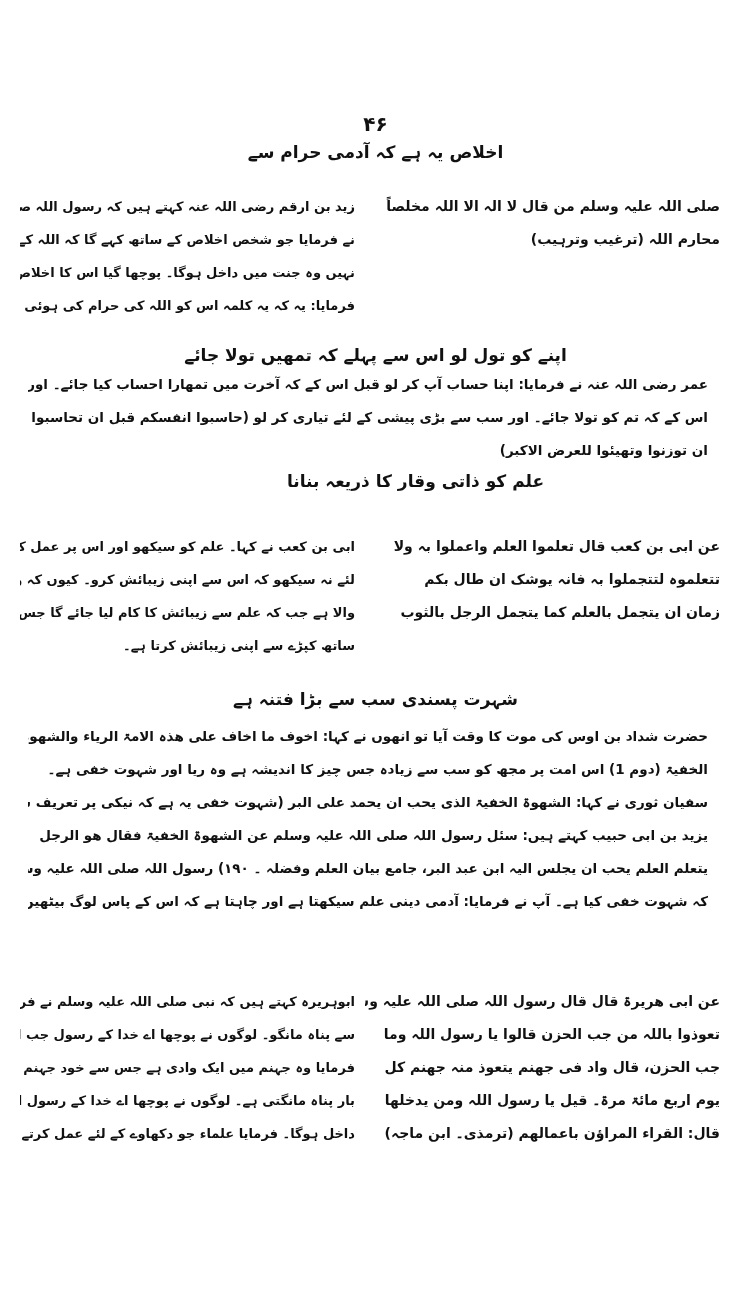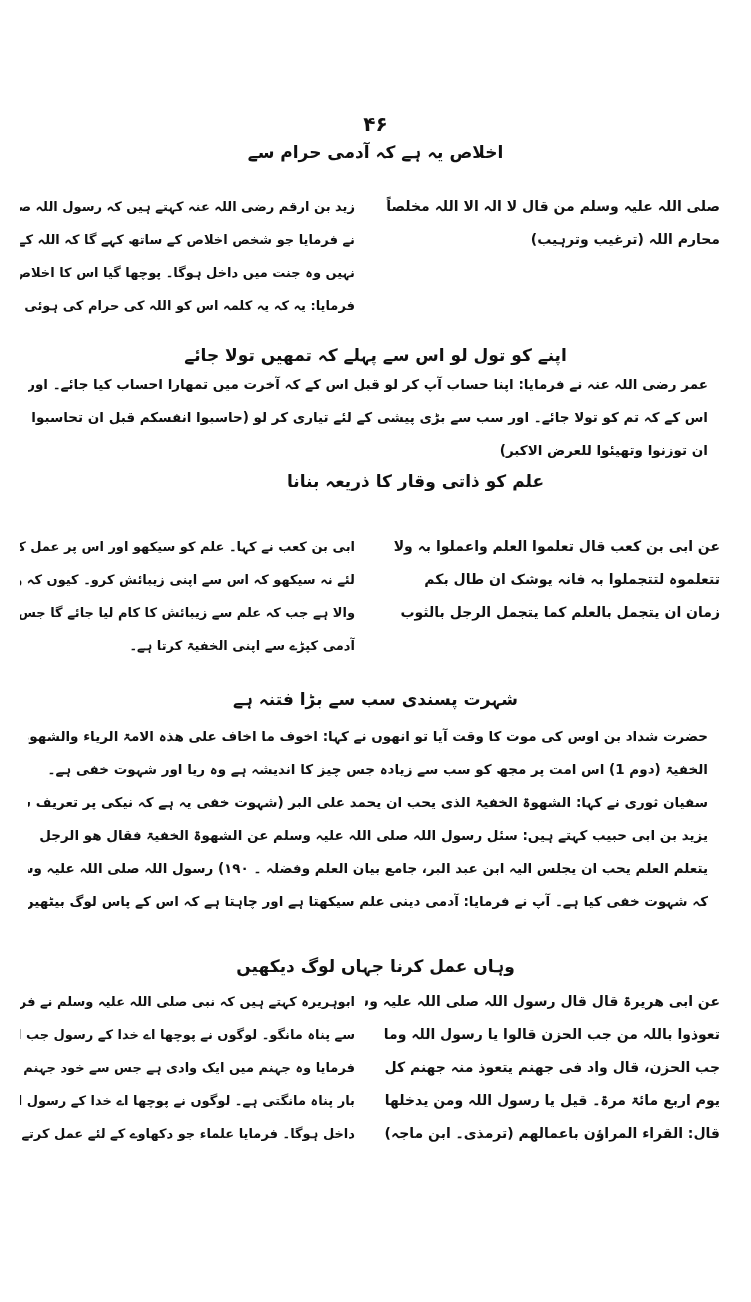--- a/index.html
+++ b/index.html
@@ -67,39 +67,36 @@
   <div class="cols" style="top:530px; height:140px;">
     <div class="col-ar">
       <div class="line">عن ابی بن کعب قال تعلموا العلم واعملوا بہ ولا</div>
       <div class="line">تتعلموہ لتتجملوا بہ فانہ یوشک ان طال بکم</div>
       <div class="line">زمان ان یتجمل بالعلم کما یتجمل الرجل بالثوب</div>
     </div>
     <div class="col-ur">
       <div class="line">ابی بن کعب نے کہا۔ علم کو سیکھو اور اس پر عمل کرو۔ علم کو اس</div>
       <div class="line">لئے نہ سیکھو کہ اس سے اپنی زیبائش کرو۔ کیوں کہ وہ زمانہ آنے</div>
       <div class="line">والا ہے جب کہ علم سے زیبائش کا کام لیا جائے گا جس طرح</div>
-      <div class="line">آدمی کپڑے سے اپنی الخفیۃ کرتا ہے۔</div>
+      <div class="line">ساتھ کپڑے سے اپنی زیبائش کرتا ہے۔</div>
     </div>
   </div>
 
   <div class="heading" style="top:688px;">
     <span>شہرت پسندی سب سے بڑا فتنہ ہے</span>
   </div>
   <div class="full" style="top:720px;">
     <div class="line">حضرت شداد بن اوس کی موت کا وقت آیا تو انھوں نے کہا: اخوف ما اخاف علی ھذہ الامۃ الریاء والشھوۃ</div>
     <div class="line">الخفیۃ (دوم 1) اس امت پر مجھ کو سب سے زیادہ جس چیز کا اندیشہ ہے وہ ریا اور شہوت خفی ہے۔</div>
     <div class="line">سفیان ثوری نے کہا: الشھوۃ الخفیۃ الذی یحب ان یحمد علی البر (شہوت خفی یہ ہے کہ نیکی پر تعریف سننا چاہے)</div>
     <div class="line">یزید بن ابی حبیب کہتے ہیں: سئل رسول اللہ صلی اللہ علیہ وسلم عن الشھوۃ الخفیۃ فقال ھو الرجل</div>
     <div class="line">یتعلم العلم یحب ان یجلس الیہ ابن عبد البر، جامع بیان العلم وفضلہ ۔ ۱۹۰) رسول اللہ صلی اللہ علیہ وسلم سے پوچھا گیا</div>
     <div class="line center">کہ شہوت خفی کیا ہے۔ آپ نے فرمایا: آدمی دینی علم سیکھتا ہے اور چاہتا ہے کہ اس کے پاس لوگ بیٹھیں۔</div>
   </div>
 
-  <div class="heading" style="top:955px;">
-    <span>وہاں عمل کرنا جہاں لوگ دیکھیں</span>
-  </div>
   <div class="cols" style="top:985px; height:175px;">
     <div class="col-ar">
       <div class="line">عن ابی ھریرۃ قال قال رسول اللہ صلی اللہ علیہ وسلم</div>
       <div class="line">تعوذوا باللہ من جب الحزن قالوا یا رسول اللہ وما</div>
       <div class="line">جب الحزن، قال واد فی جھنم یتعوذ منہ جھنم کل</div>
       <div class="line">یوم اربع مائۃ مرۃ۔ قیل یا رسول اللہ ومن یدخلھا</div>
       <div class="line">قال: القراء المراؤن باعمالھم (ترمذی۔ ابن ماجہ)</div>
     </div>
     <div class="col-ur">
       <div class="line">ابوہریرہ کہتے ہیں کہ نبی صلی اللہ علیہ وسلم نے فرمایا تم لوگ جب الحزن</div>

